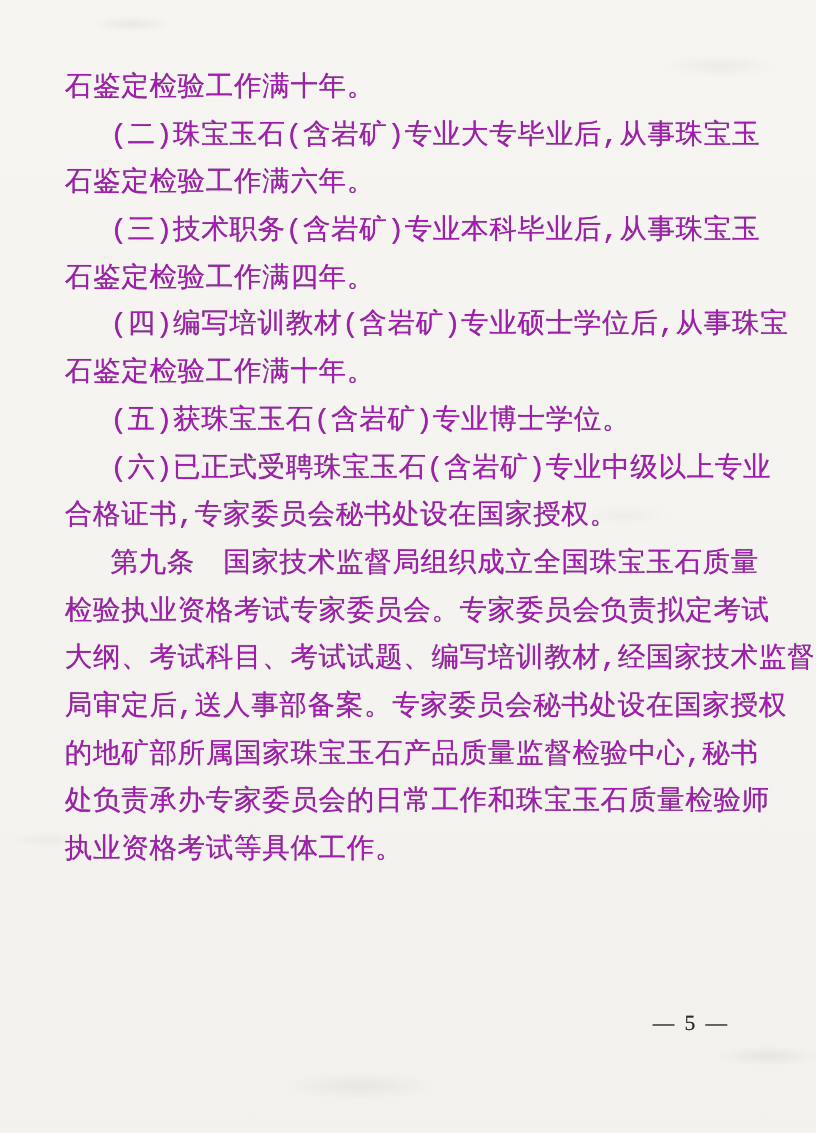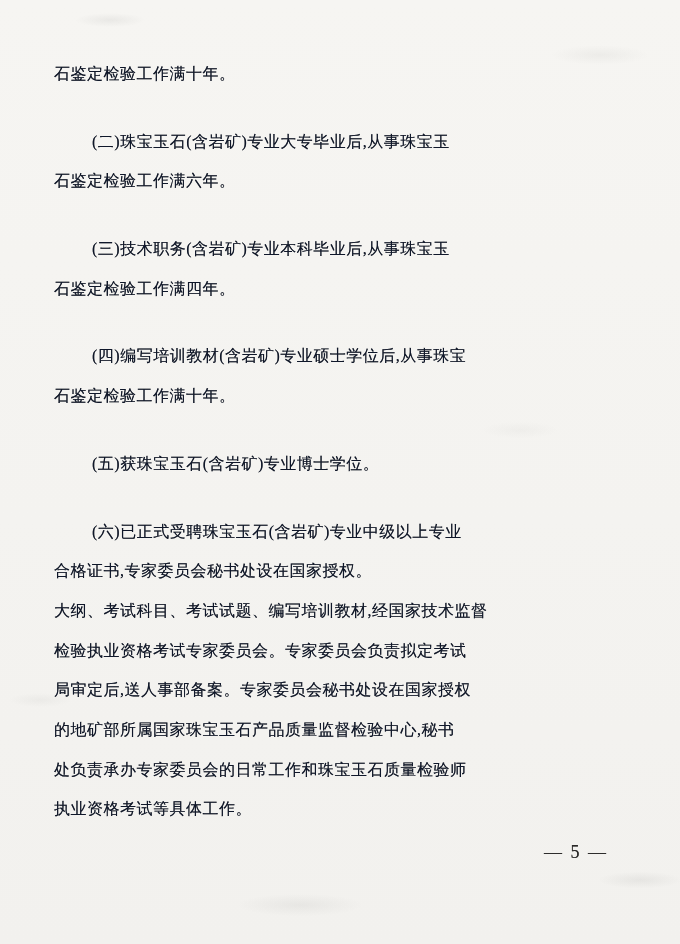--- a/index.html
+++ b/index.html
@@ -30,28 +30,28 @@
   .textblock {
     position: absolute;
     left: 54px;
     top: 54px;
     width: 572px;
   }
   .line {
     height: 39.7px;
     line-height: 39.7px;
     white-space: nowrap;
-    font-size: 16px;
-    color: #0f172a;
+    font-size: 23px;
+    color: #a21caf;
     letter-spacing: 0.5px;
     text-shadow: 0 0 0.6px rgba(30,30,28,0.65);
+    font-family: Liberation Mono, monospace;
   }
   .line.indent {
     padding-left: 38px;
-    margin-top: 28px;
   }
   .pagenum {
     position: absolute;
     top: 842px;
     right: 72px;
     font-size: 18px;
     letter-spacing: 2px;
     color: #2a2928;
     text-shadow: 0 0 0.5px rgba(30,30,28,0.6);
   }
@@ -65,21 +65,22 @@
   <div class="line">石鉴定检验工作满十年。</div>
   <div class="line indent">(二)珠宝玉石(含岩矿)专业大专毕业后,从事珠宝玉</div>
   <div class="line">石鉴定检验工作满六年。</div>
   <div class="line indent">(三)技术职务(含岩矿)专业本科毕业后,从事珠宝玉</div>
   <div class="line">石鉴定检验工作满四年。</div>
   <div class="line indent">(四)编写培训教材(含岩矿)专业硕士学位后,从事珠宝</div>
   <div class="line">石鉴定检验工作满十年。</div>
   <div class="line indent">(五)获珠宝玉石(含岩矿)专业博士学位。</div>
   <div class="line indent">(六)已正式受聘珠宝玉石(含岩矿)专业中级以上专业</div>
   <div class="line">合格证书,专家委员会秘书处设在国家授权。</div>
+  <div class="line indent">第九条　国家技术监督局组织成立全国珠宝玉石质量</div>
+  <div class="line">检验执业资格考试专家委员会。专家委员会负责拟定考试</div>
   <div class="line">大纲、考试科目、考试试题、编写培训教材,经国家技术监督</div>
-  <div class="line">检验执业资格考试专家委员会。专家委员会负责拟定考试</div>
   <div class="line">局审定后,送人事部备案。专家委员会秘书处设在国家授权</div>
   <div class="line">的地矿部所属国家珠宝玉石产品质量监督检验中心,秘书</div>
   <div class="line">处负责承办专家委员会的日常工作和珠宝玉石质量检验师</div>
   <div class="line">执业资格考试等具体工作。</div>
 </div>
 
 <div class="pagenum">— 5 —</div>
 
 </body></html>

